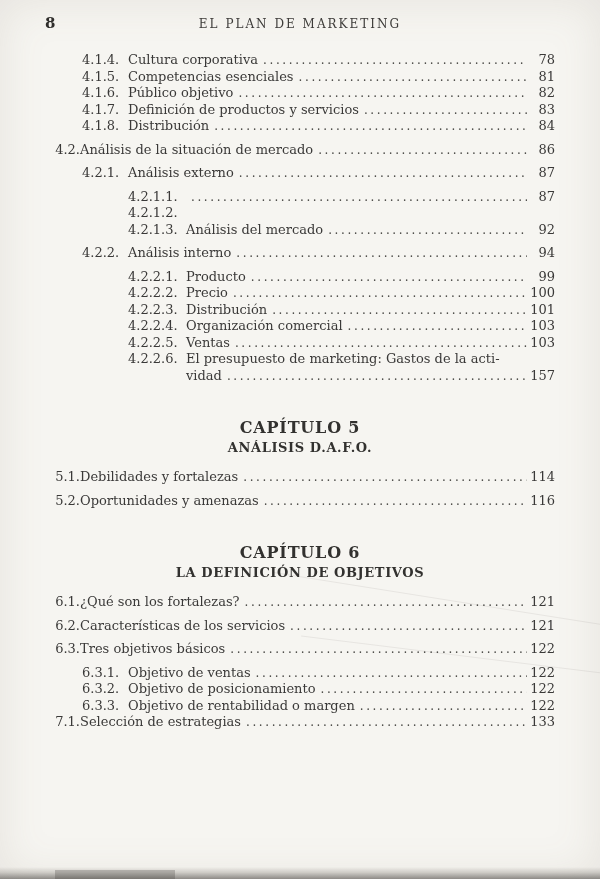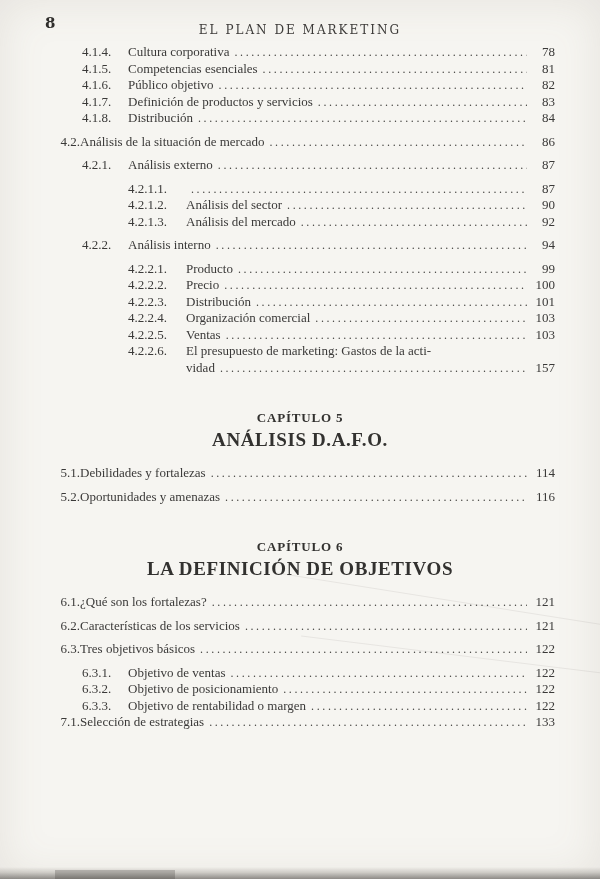--- a/index.html
+++ b/index.html
@@ -8,44 +8,44 @@
     width: 600px; height: 879px;
     position: relative; overflow: hidden;
     background: var(--paper, #f6f5f1);
     color: var(--ink, #3a3938);
     font-family: "DejaVu Serif", serif;
   }
   .inner { position: relative; padding: 14px 45px 0 45px; height: 100%; }
 
   .header { position: relative; height: 18px; }
   .page-num { position: absolute; left: 0; top: 0; font-size: 15px; font-weight: bold; color: #2f2e2c; }
-  .running-title { position: absolute; left: 0; right: 0; top: 9px; text-align: center; font-size: 12px; letter-spacing: 2px; color: #3c3b39; }
-
-  .toc { margin-top: 12px; font-family: Liberation Serif, serif; }
+  .running-title { position: absolute; left: 0; right: 0; top: 3px; text-align: center; font-size: 12px; letter-spacing: 2px; color: #3c3b39; }
+
+  .toc { margin-top: 20px; }
   .toc-section { display: block; }
 
   .entry { display: flex; align-items: baseline; font-size: 13px; line-height: 16.5px; }
   .entry.sp { margin-top: 7px; }
   .entry .num { flex: none; }
   .lvl1 .num { width: 35px; text-align: right; }
   .lvl2 { margin-left: 37px; } .lvl2 .num { width: 46px; }
   .lvl3 { margin-left: 83px; } .lvl3 .num { width: 58px; }
   .body { flex: 1; min-width: 0; }
   .line { display: flex; align-items: flex-end; }
   .txt { white-space: nowrap; }
   .dots { flex: 1; overflow: hidden; white-space: nowrap; margin: 0 2px 0 5px; color: #4a4946; }
   .dots::after {
     content: "......................................................................................................................................................";
     letter-spacing: 2.6px; font-size: 12px;
   }
   .pg { flex: none; min-width: 26px; text-align: right; }
 
   .chap-heading { text-align: center; margin-top: 34px; margin-bottom: 14px; color: #32312f; }
-  .chap-kicker { font-size: 13px; font-weight: bold; letter-spacing: 0.8px; }
-  .chap-title { font-size: 19px; font-weight: bold; letter-spacing: 0.6px; margin-top: 3px; }
+  .chap-kicker { font-size: 16px; font-weight: bold; letter-spacing: 0.8px; }
+  .chap-title { font-size: 13px; font-weight: bold; letter-spacing: 0.6px; margin-top: 3px; }
 
   
   .crease { position: absolute; height: 1px; background: rgba(60,55,50,0.08); pointer-events: none; }
   .crease.c1 { width: 360px; left: 270px; top: 600px; transform: rotate(9deg); }
   .crease.c2 { width: 320px; left: 300px; top: 655px; transform: rotate(7deg); }
   .vignette { position: absolute; inset: 0; box-shadow: inset 0 0 45px rgba(120,110,95,0.13); pointer-events: none; }
   .scan-bottom {
     position: absolute; left: 0; right: 0; bottom: 0; height: 12px; pointer-events: none;
     background: linear-gradient(to bottom, rgba(90,85,78,0) 0%, rgba(90,85,78,0.22) 45%, rgba(45,42,39,0.5) 100%);
   }
@@ -136,27 +136,20 @@
             <span class="num">4.2.1.1.</span>
             <div class="body">
               <div class="line last">
                 <span class="dots"></span>
                 <span class="pg">87</span>
               </div>
             </div>
           </div>
           <div class="entry lvl3">
             <span class="num">4.2.1.2.</span>
-            <div class="body">
-              <div class="line last">
-                <span class="txt">Análisis del sector</span>
-                <span class="dots"></span>
-                <span class="pg">90</span>
-              </div>
-            </div>
           </div>
           <div class="entry lvl3">
             <span class="num">4.2.1.3.</span>
             <div class="body">
               <div class="line last">
                 <span class="txt">Análisis del mercado</span>
                 <span class="dots"></span>
                 <span class="pg">92</span>
               </div>
             </div>

